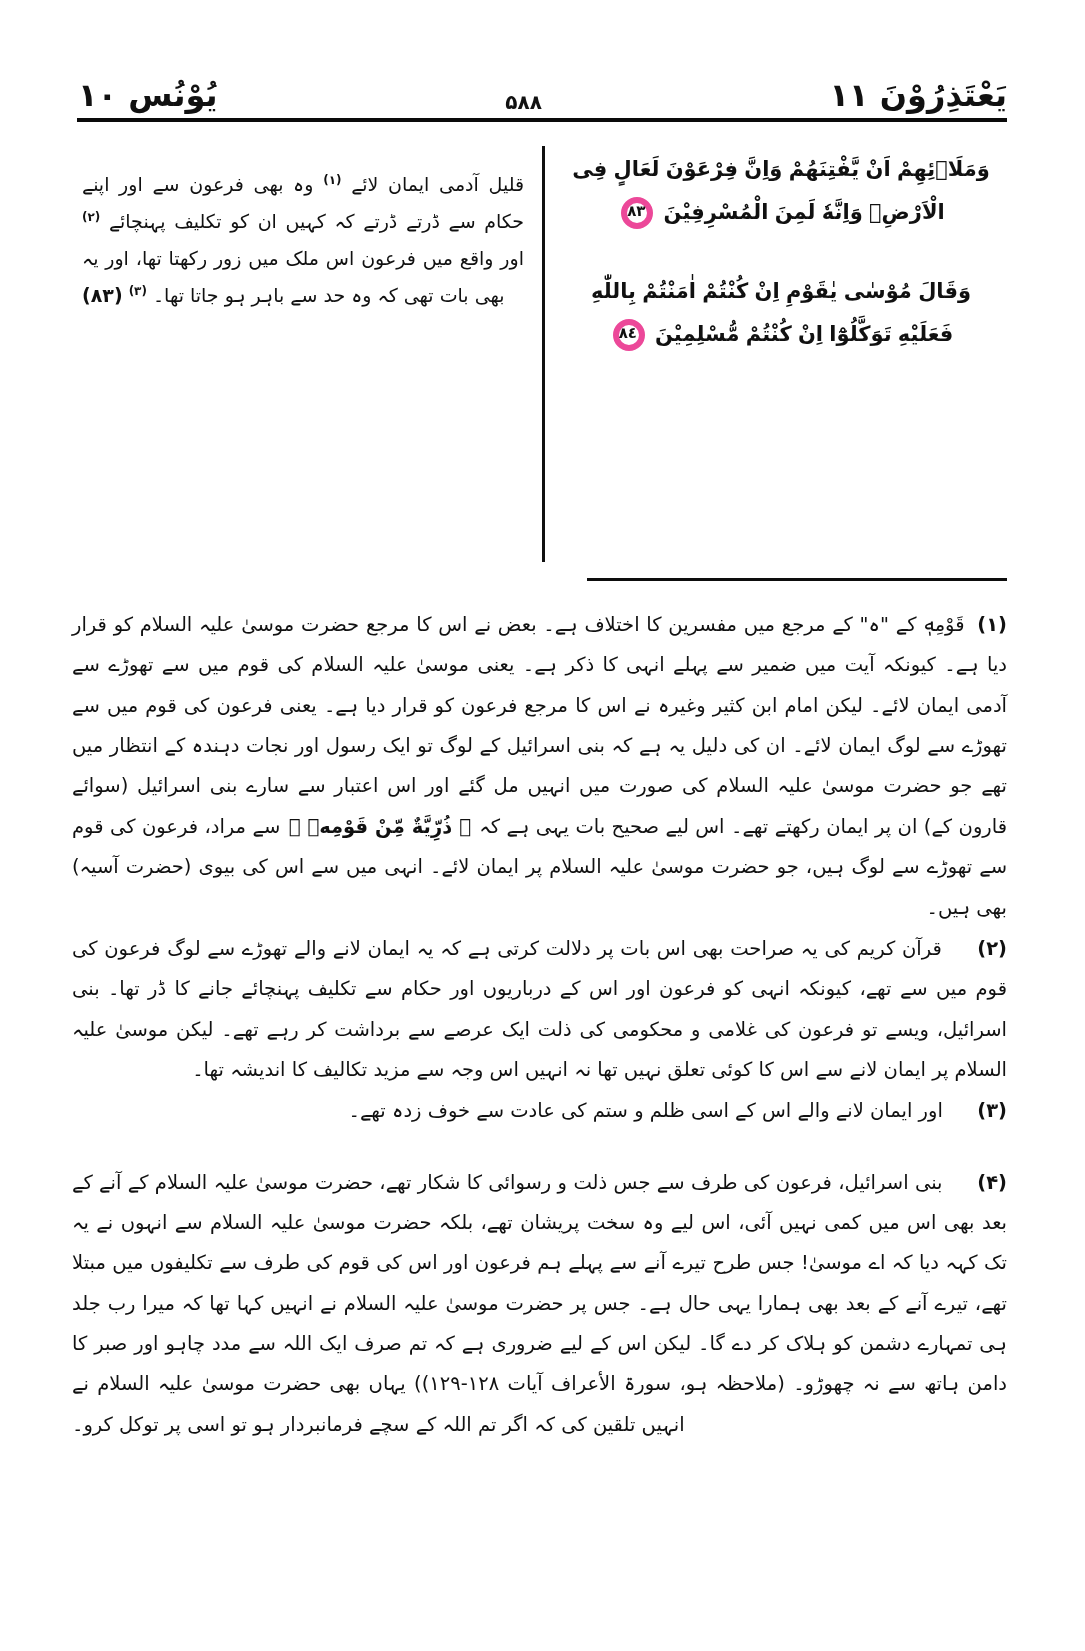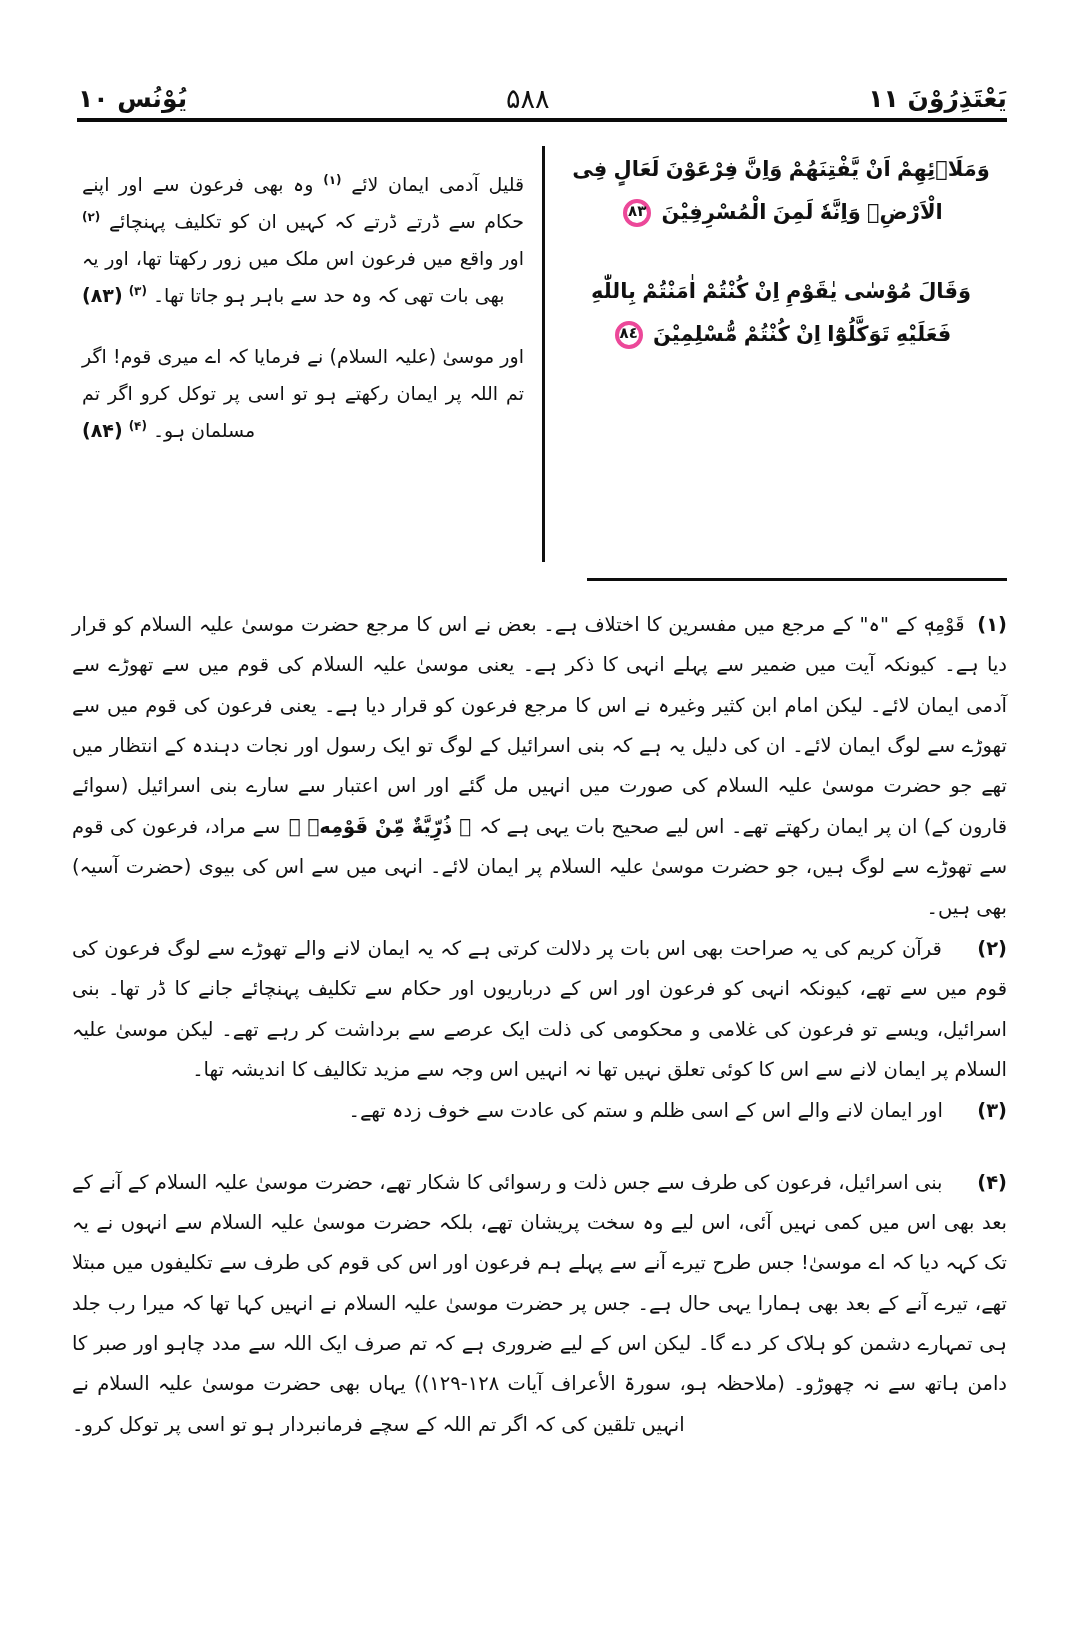--- a/index.html
+++ b/index.html
@@ -31,30 +31,30 @@
     left: 78px;
     height: 56px;
     display: flex;
     flex-direction: row;
     align-items: flex-end;
     justify-content: space-between;
     direction: rtl;
   }
   .hdr-juz, .hdr-surah {
     font-family: "DejaVu Sans", sans-serif;
-    font-size: 25px;
+    font-size: 32px;
     font-weight: 700;
     line-height: 1.15;
     white-space: nowrap;
     letter-spacing: 0.5px;
   }
   .hdr-page {
     font-family: "DejaVu Sans", sans-serif;
-    font-size: 27px;
-    font-weight: 400;
+    font-size: 20px;
+    font-weight: 700;
     letter-spacing: 1px;
   }
 
   .header-rule {
     position: absolute;
     top: 118px;
     right: 78px;
     width: 930px;
     height: 4px;
     background: #0a0a0a;
@@ -95,26 +95,26 @@
     line-height: 2.05;
     text-align: center;
     direction: rtl;
     margin-bottom: 14px;
     word-spacing: -1px;
   }
   .ayah-num {
     display: inline-block;
     font-size: 15px;
     font-weight: 700;
-    border: 4px solid #ec4899;
+    border: 6px solid #ec4899;
     border-radius: 50%;
     width: 20px;
     height: 20px;
     line-height: 17px;
-    text-align: center;
+    text-align: left;
     margin: 0 4px;
     vertical-align: 3px;
   }
 
   .tr-block {
     font-family: "DejaVu Sans", sans-serif;
     font-size: 19px;
     line-height: 1.95;
     text-align: justify;
     text-align-last: left;
@@ -211,25 +211,20 @@
         <sup class="fn">(۱)</sup>
         <span>وہ بھی فرعون سے اور اپنے حکام سے ڈرتے ڈرتے کہ کہیں ان کو تکلیف پہنچائے</span>
         <sup class="fn">(۲)</sup>
         <span>اور واقع میں فرعون اس ملک میں زور رکھتا تھا، اور یہ بھی بات تھی کہ وہ حد سے باہر ہو جاتا تھا۔</span>
         <sup class="fn">(۳)</sup>
         <span class="verse-tag">(۸۳)</span>
       </div>
 
       <div class="gap-sm"></div>
 
-      <div class="tr-block">
-        <span>اور موسیٰ (علیہ السلام) نے فرمایا کہ اے میری قوم! اگر تم اللہ پر ایمان رکھتے ہو تو اسی پر توکل کرو اگر تم مسلمان ہو۔</span>
-        <sup class="fn">(۴)</sup>
-        <span class="verse-tag">(۸۴)</span>
-      </div>
 
     </div>
   </div>
 
   <div class="foot-rule"></div>
 
   <div class="footnotes">
 
     <div class="fn-item">
       <span class="fn-marker">(۱)</span>

